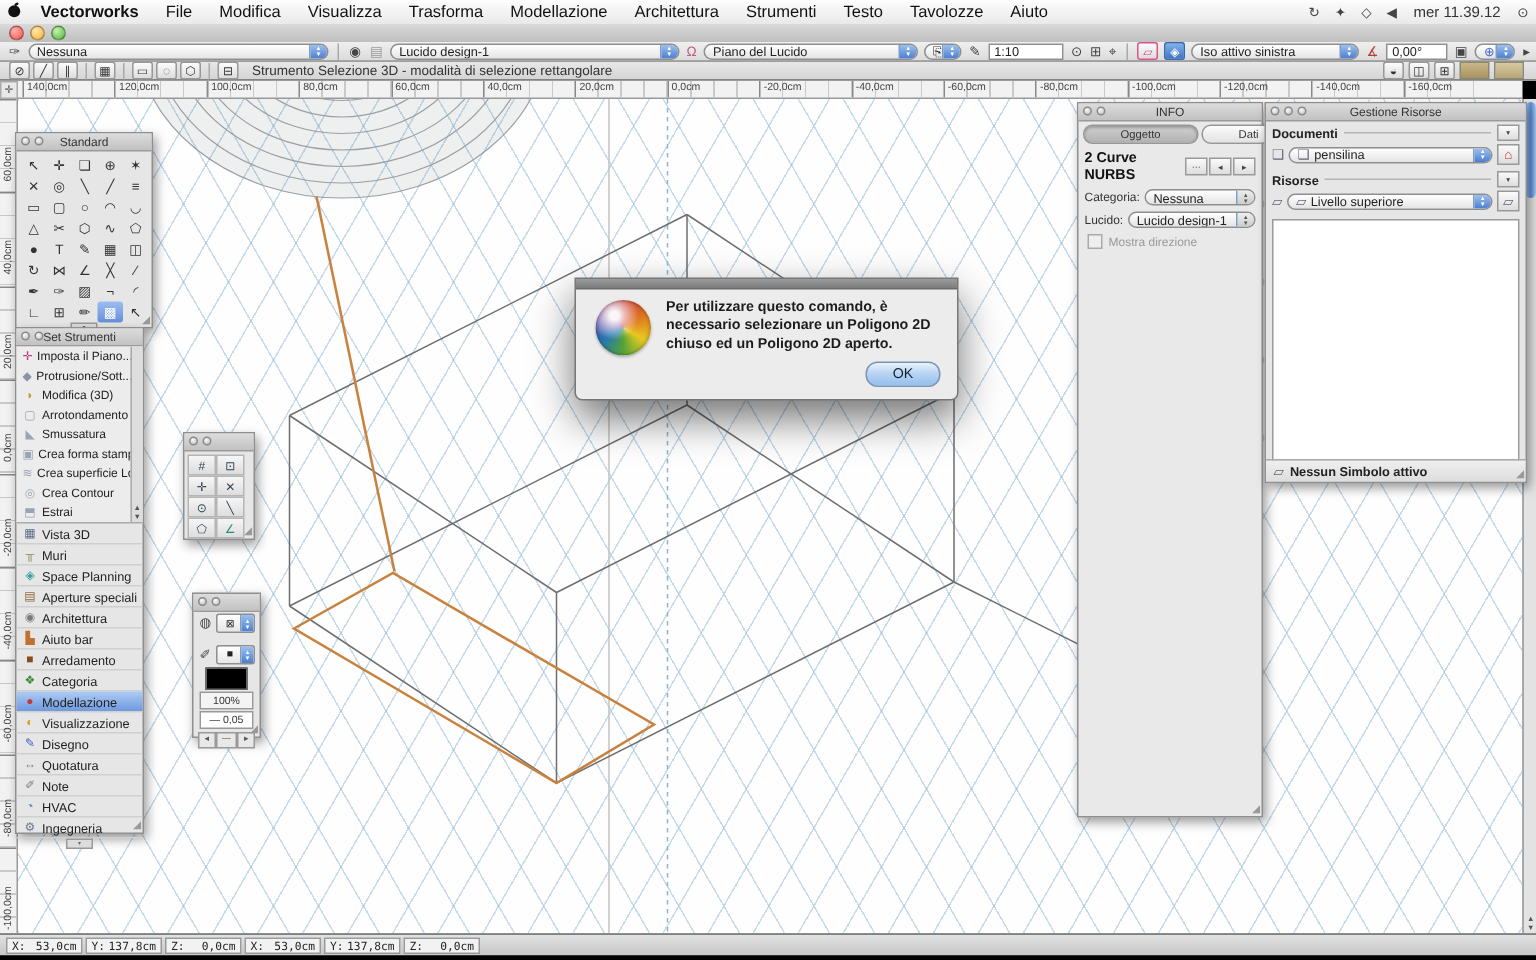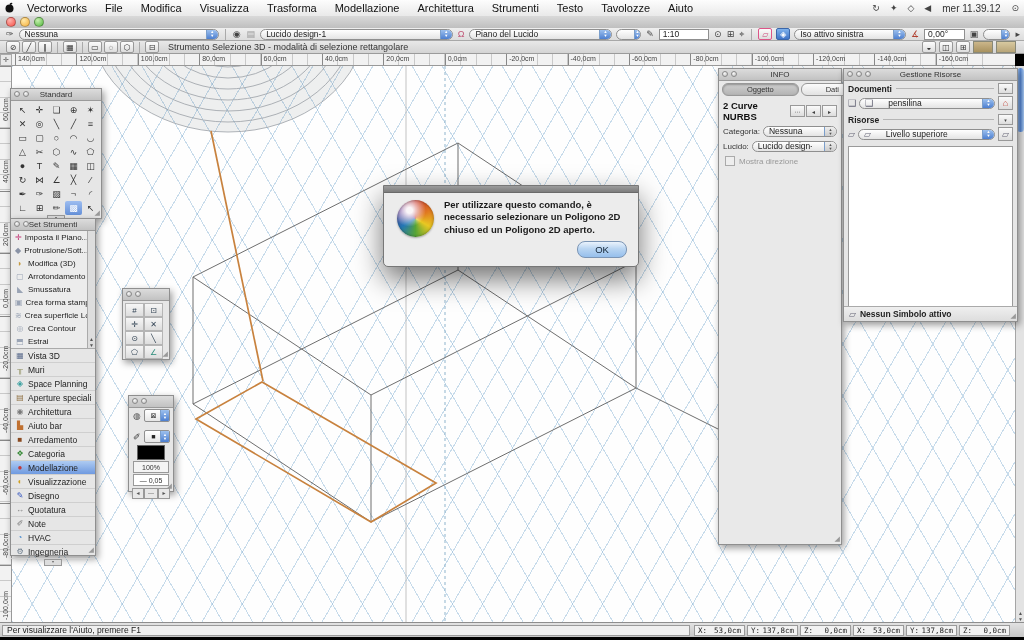--- a/index.html
+++ b/index.html
@@ -4,42 +4,42 @@
 <style>
   html,body{margin:0;padding:0;background:#222;}
   #screen{position:relative;width:1024px;height:640px;overflow:hidden;background:#000;
     font-family:"Liberation Sans","DejaVu Sans",sans-serif;-webkit-font-smoothing:antialiased;}
   
   .menubar{position:absolute;left:0;top:0;width:1024px;height:16px;background:linear-gradient(#fdfdfd,#e9e9e9);
     border-bottom:1px solid #9a9a9a;display:flex;align-items:center;font-size:11px;color:#111;}
   .apple{width:18px;text-align:center;}
   .mi{padding:0 9px;white-space:nowrap;}
   .menu-items{display:flex;}
-  .menu-items .mi:first-child{font-weight:normal;}
+  .menu-items .mi:first-child{font-weight:bold;}
   .menubar .right{margin-left:auto;display:flex;align-items:center;color:#333;}
   .sicon{font-size:9px;padding:0 5px;color:#444;}
   .clock{padding:0 6px;font-size:10px;}
   
   .titlebar{position:absolute;left:0;top:16px;width:1024px;height:12px;
     background:linear-gradient(#d9d9d9,#bfbfbf);border-bottom:1px solid #8d8d8d;display:flex;align-items:center;}
   .lights{display:flex;gap:4px;margin-left:6px;}
   .light{width:8px;height:8px;border-radius:50%;border:1px solid rgba(0,0,0,.3);}
   .l-close{background:radial-gradient(circle at 35% 30%,#ffb3ad,#f55148);}
   .l-min{background:radial-gradient(circle at 35% 30%,#ffe9a8,#f6b03c);}
   .l-zoom{background:radial-gradient(circle at 35% 30%,#c8f0b0,#51b63c);}
   .wtitle{position:absolute;left:0;right:0;text-align:center;font-size:10px;color:#2f2f2f;}
   .wtitle .doc{color:#667;font-size:9px;margin-right:3px;}
   
   .toolbar1{position:absolute;left:0;top:28px;width:1024px;height:13px;background:linear-gradient(#efefef,#dcdcdc);
     border-bottom:1px solid #a8a8a8;display:flex;align-items:center;gap:4px;padding-left:5px;box-sizing:border-box;font-size:9px;}
   .toolbar2{position:absolute;left:0;top:41px;width:1024px;height:13px;background:linear-gradient(#e8e8e8,#d4d4d4);
     border-bottom:1px solid #9b9b9b;display:flex;align-items:center;gap:3px;padding-left:6px;box-sizing:border-box;font-size:9px;}
   .ticon{font-size:9px;color:#444;padding:0 1px;}
-  .aqua{display:flex;align-items:flex-end;height:11px;border:1px solid #8f8f8f;border-radius:7px;
-    background:linear-gradient(#ffffff,#e4e4e4);font-size:8.5px;color:#222;padding-left:5px;box-sizing:border-box;overflow:hidden;gap:12px;}
+  .aqua{display:flex;align-items:center;height:11px;border:1px solid #8f8f8f;border-radius:7px;
+    background:linear-gradient(#ffffff,#e4e4e4);font-size:8.5px;color:#222;padding-left:5px;box-sizing:border-box;overflow:hidden;}
   .aqua .txt{flex:1;white-space:nowrap;overflow:hidden;}
   .cap{width:11px;align-self:stretch;background:linear-gradient(#9cc0ee,#4d7fd0);color:#fff;
     display:flex;flex-direction:column;align-items:center;justify-content:center;font-size:4px;line-height:4px;border-left:1px solid #7a9ecb;}
   .field{height:11px;border:1px solid #8f8f8f;background:#fff;font-size:8.5px;color:#222;
     display:flex;align-items:center;padding:0 3px;box-sizing:border-box;}
   .vd{width:1px;height:11px;background:#aaa;margin:0 2px;}
   .tbtn{height:12px;min-width:14px;display:flex;align-items:center;justify-content:center;border:1px solid #999;
     border-radius:2px;background:linear-gradient(#fcfcfc,#ddd);font-size:8px;color:#333;box-sizing:border-box;}
   .tbtn.sel{background:linear-gradient(#7fb2ec,#3f74c8);color:#fff;border-color:#3a66aa;}
   .tbtn.pink{border-color:#d58;color:#c47;}
@@ -837,23 +837,20 @@
   <div class="dialog">
     <div class="dlgtop"></div>
     <div class="dlgicon"></div>
     <div class="dlgmsg">Per utilizzare questo comando, è necessario selezionare un Poligono 2D chiuso ed un Poligono 2D aperto.</div>
     <div class="okbtn">
         <span>OK</span>
       </div>
   </div>
 
   <div class="statusbar">
-    <div class="helpfield">
-        <span>Per visualizzare l'Aiuto, premere F1</span>
-      </div>
     <div class="coords">
 
         <div class="coordbox">
           <span>X:</span>
           <span>53,0cm</span>
         </div>
 
         <div class="coordbox">
           <span>Y:</span>
           <span>137,8cm</span>

